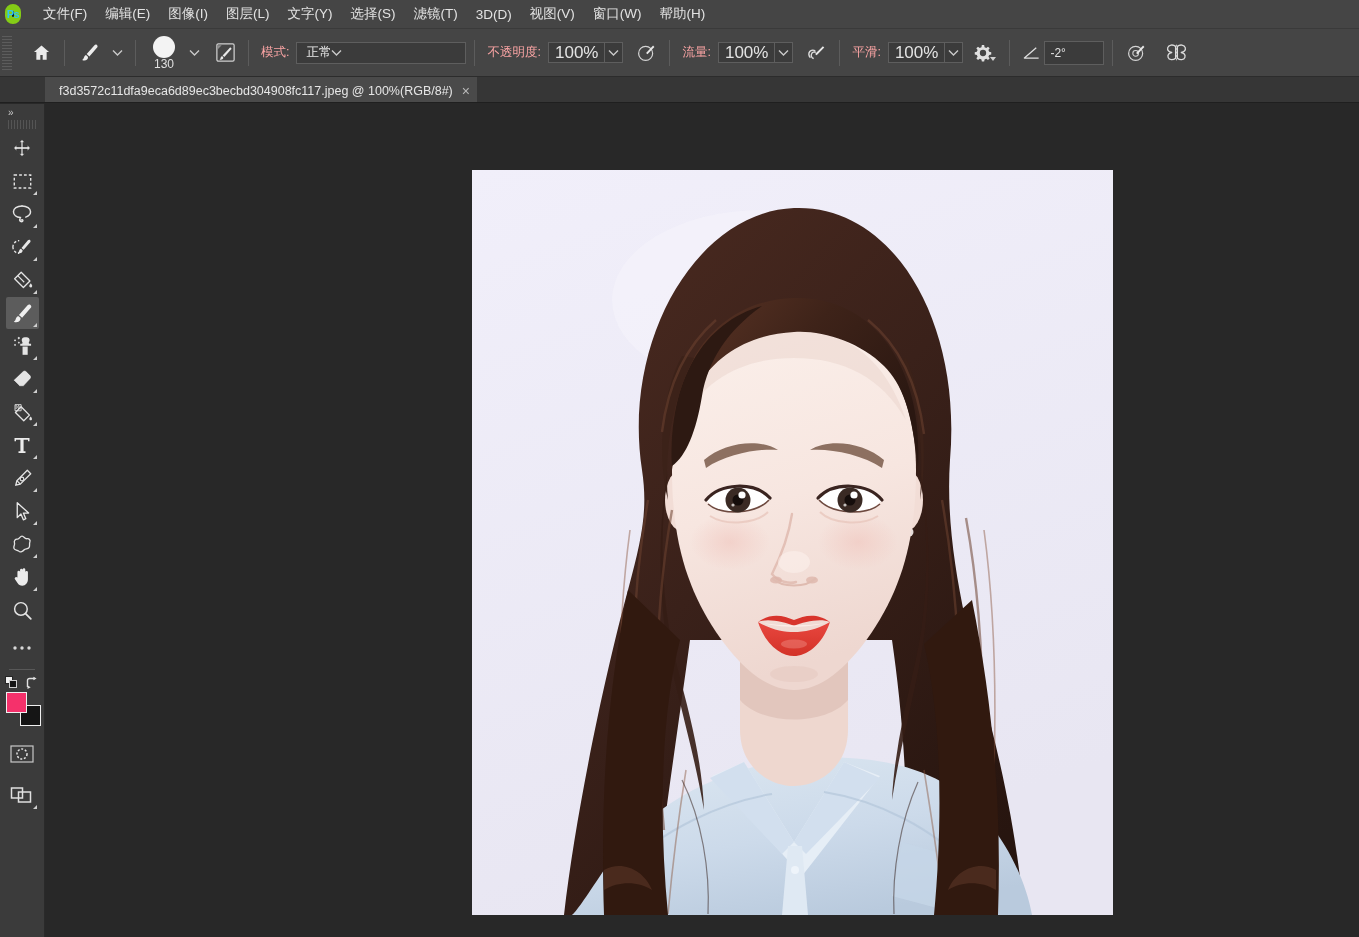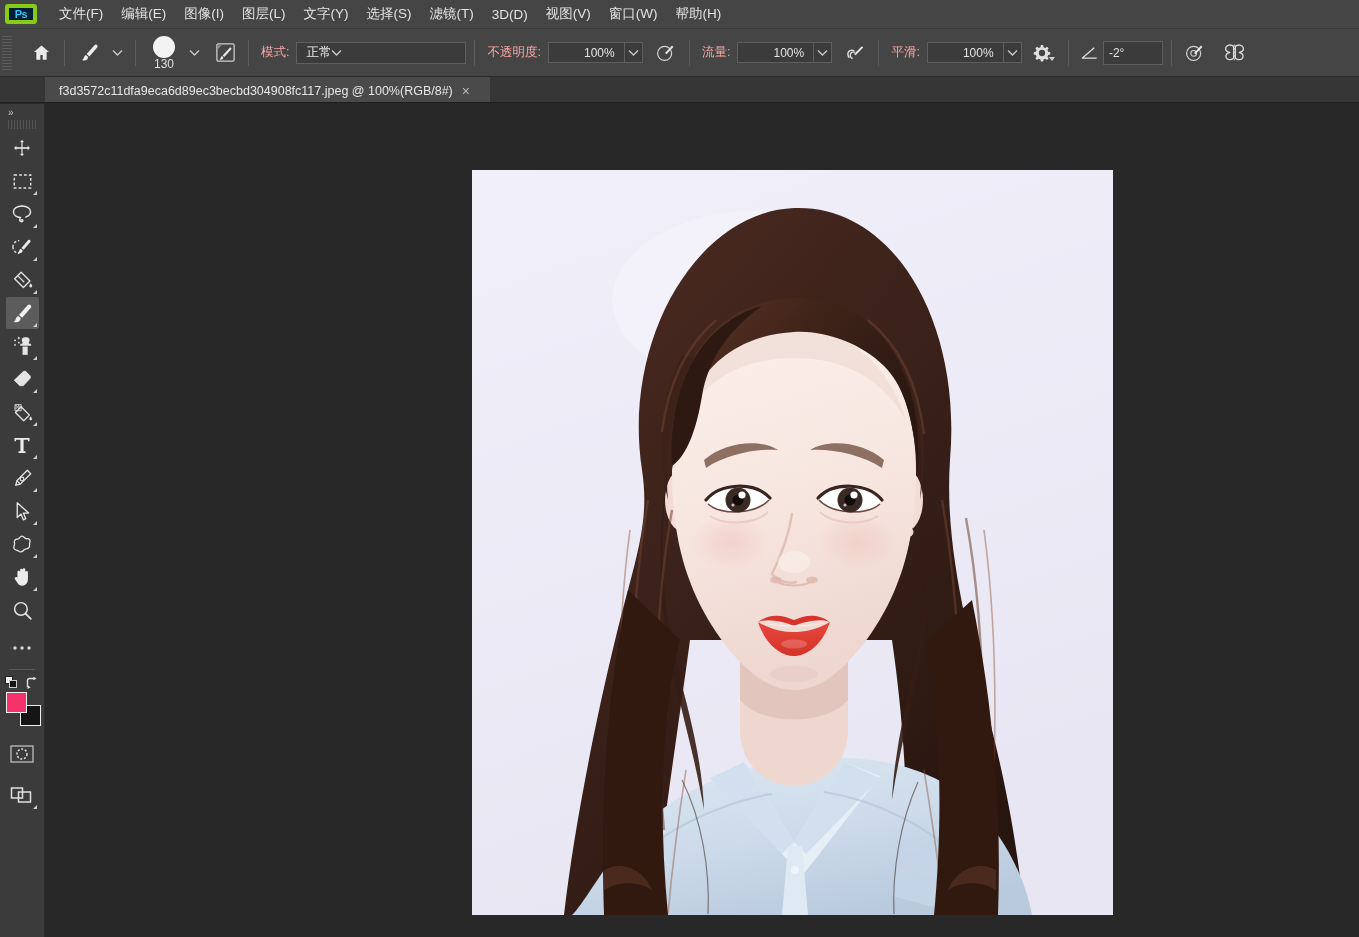--- a/index.html
+++ b/index.html
@@ -15,23 +15,23 @@
   
   #menubar {
     height: 29px;
     background: #454545;
     display: flex;
     align-items: center;
     padding-left: 5px;
     border-bottom: 1px solid #3a3a3a;
   }
   #ps-logo {
-    width: 32px; height: 20px;
-    border: 4px solid #84cc16;
-    border-radius: 3px;
+    width: 16px; height: 20px;
+    border: 7px solid #84cc16;
+    border-radius: 10px;
     background: #001e36;
     color: #31c5f0;
     font-size: 11px;
     font-weight: bold;
     display: flex; align-items: center; justify-content: center;
     margin-right: 13px;
     letter-spacing: -0.5px;
   }
   .menu-item {
     font-size: 13.5px;
@@ -88,24 +88,23 @@
   }
   .combo {
     display: flex;
     height: 21px;
     border: 1px solid #5e5e5e;
     background: #3b3b3b;
   }
   .combo .val {
     display: flex; align-items: center;
     padding: 0 6px;
-    font-size: 12px;
+    font-size: 17px;
     color: #e3e3e3;
     min-width: 46px;
-    margin-left: 29px;
   }
   .combo .arrow {
     width: 18px;
     border-left: 1px solid #5e5e5e;
     display: flex; align-items: center; justify-content: center;
   }
   .mode-combo {
     width: 170px;
     height: 22px;
     border: 1px solid #5e5e5e;
@@ -141,21 +140,21 @@
     background: #363636;
     display: flex;
     align-items: flex-end;
     padding-left: 45px;
     border-bottom: 1px solid #1f1f1f;
   }
   #doc-tab {
     height: 25px;
     background: #4a4a4a;
     display: flex; align-items: center;
-    padding: 0 20px 0 14px;
+    padding: 0 7px 0 14px;
     font-size: 12.5px;
     color: #e6e6e6;
     border-top: 2px solid #4a4a4a;
     white-space: nowrap;
   }
   #tab-close {
     margin-left: 9px;
     font-size: 14px;
     color: #b9b9b9;
     line-height: 1;

